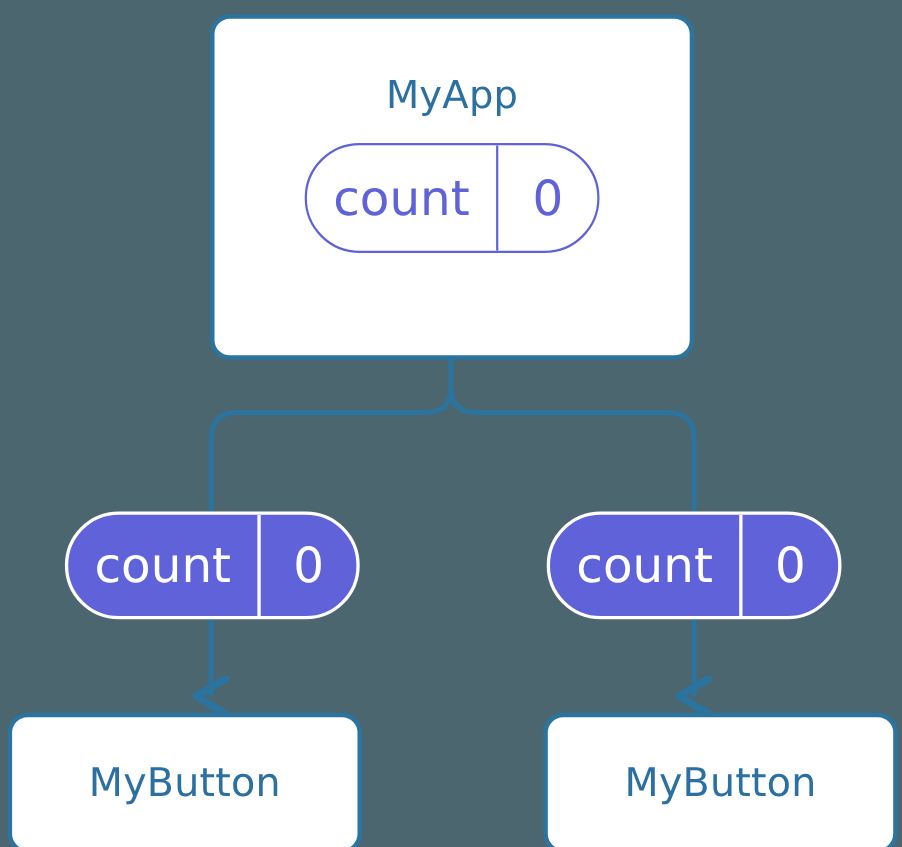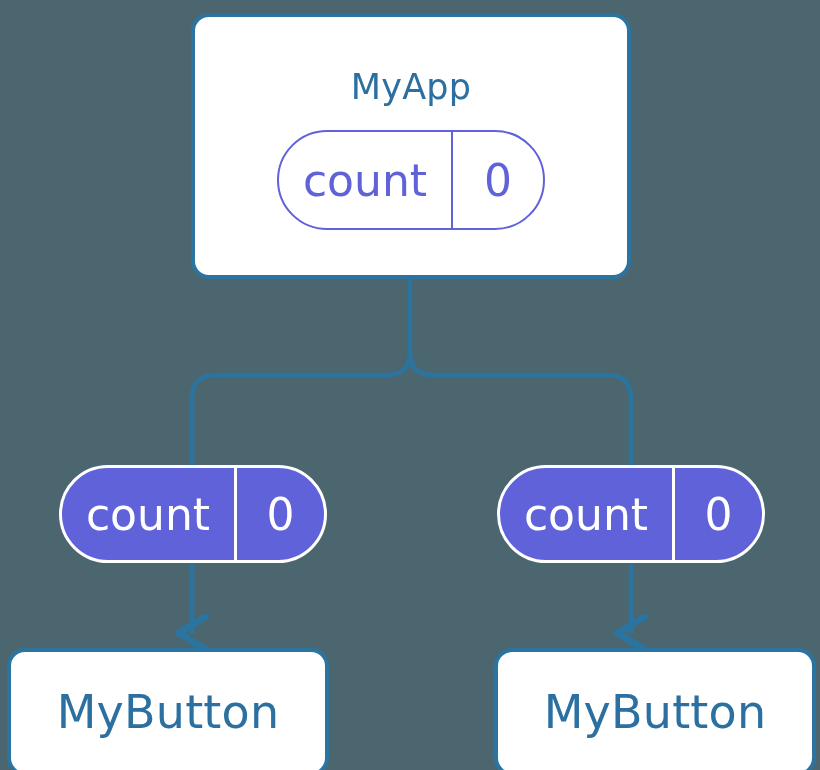--- a/index.html
+++ b/index.html
@@ -47,42 +47,42 @@
     font-weight: 400;
     letter-spacing: 0.2px;
     white-space: nowrap;
   }
 
   
   #root-box {
     left: 191px;
     top: 13px;
     width: 440px;
-    height: 266px;
+    height: 314px;
     justify-content: flex-start;
     padding-top: 50px;
   }
 
   
   .leaf-box {
     justify-content: center;
     height: 128px;
   }
   #leaf-box-left {
     left: 7px;
     top: 648px;
     width: 322px;
   }
   #leaf-box-right {
     left: 494px;
     top: 648px;
     width: 322px;
   }
   .leaf-box .comp-title {
-    font-size: 46px;
+    font-size: 36px;
   }
 
   
   .pill {
     position: absolute;
     box-sizing: border-box;
     display: flex;
     align-items: stretch;
     border-radius: 999px;
     overflow: hidden;

